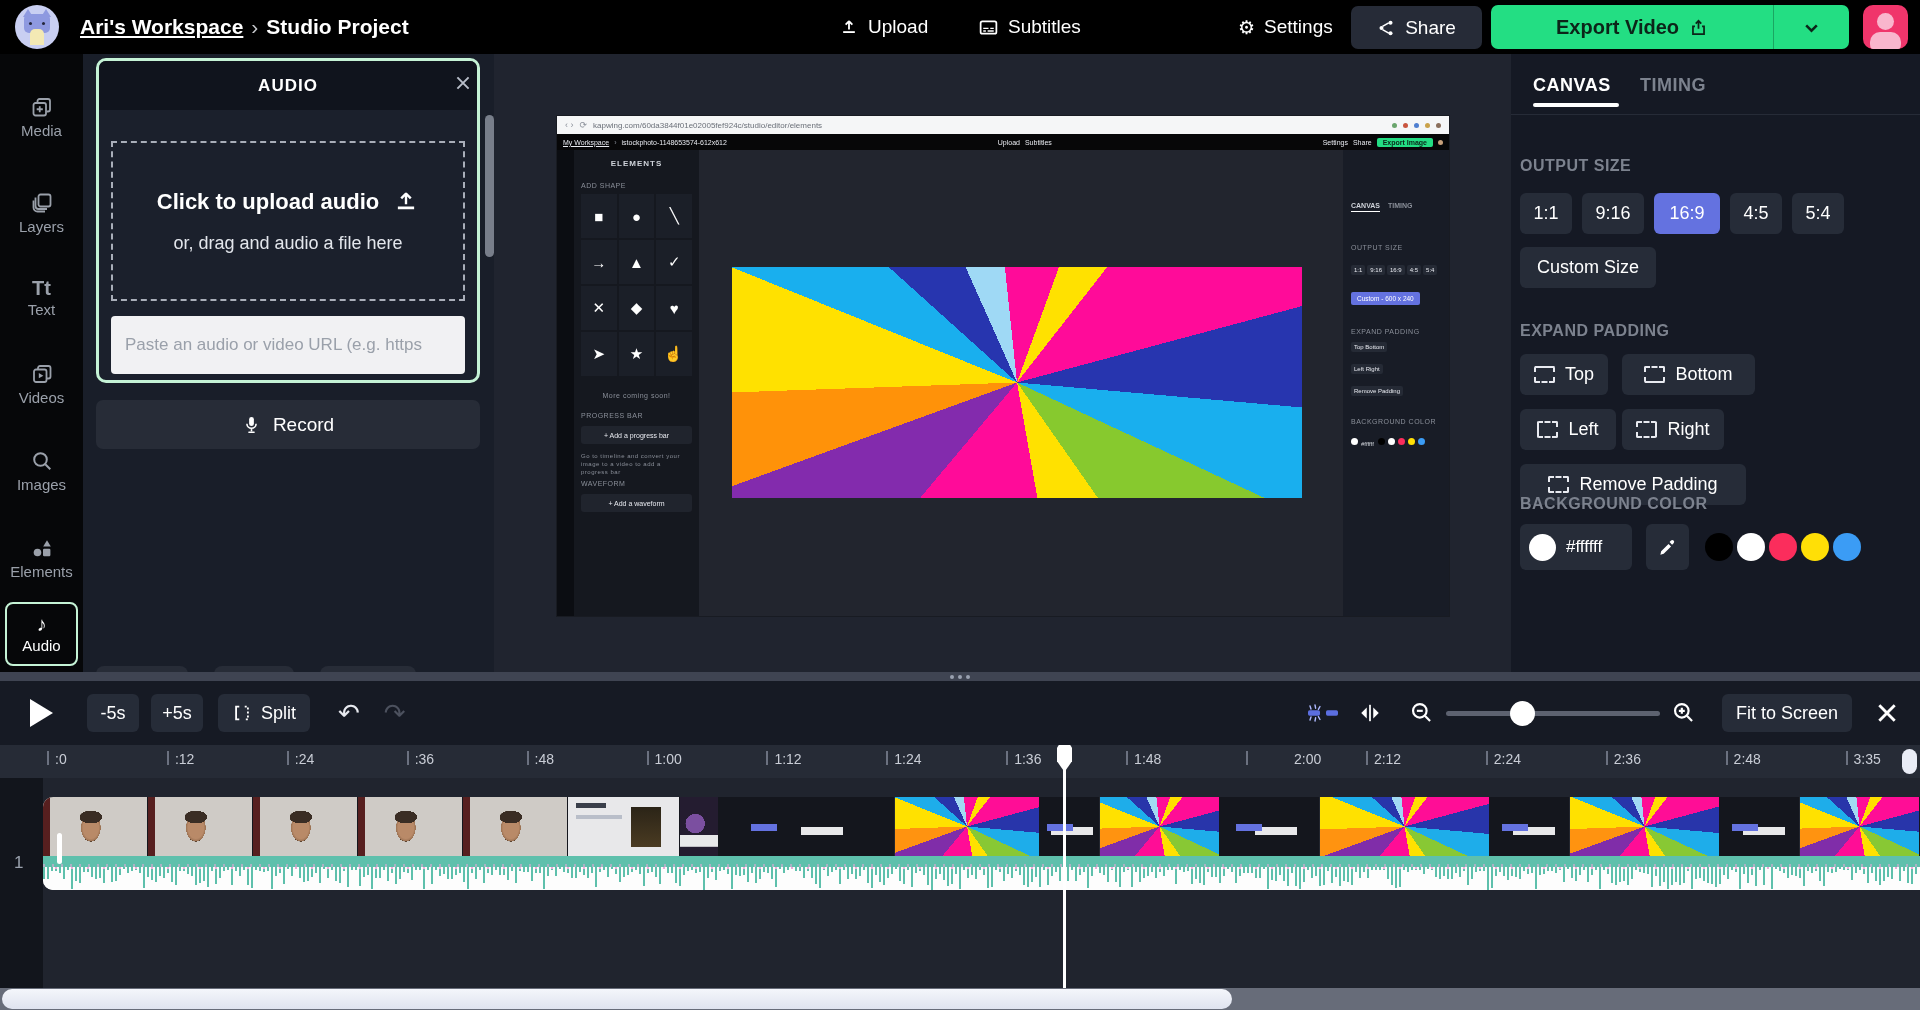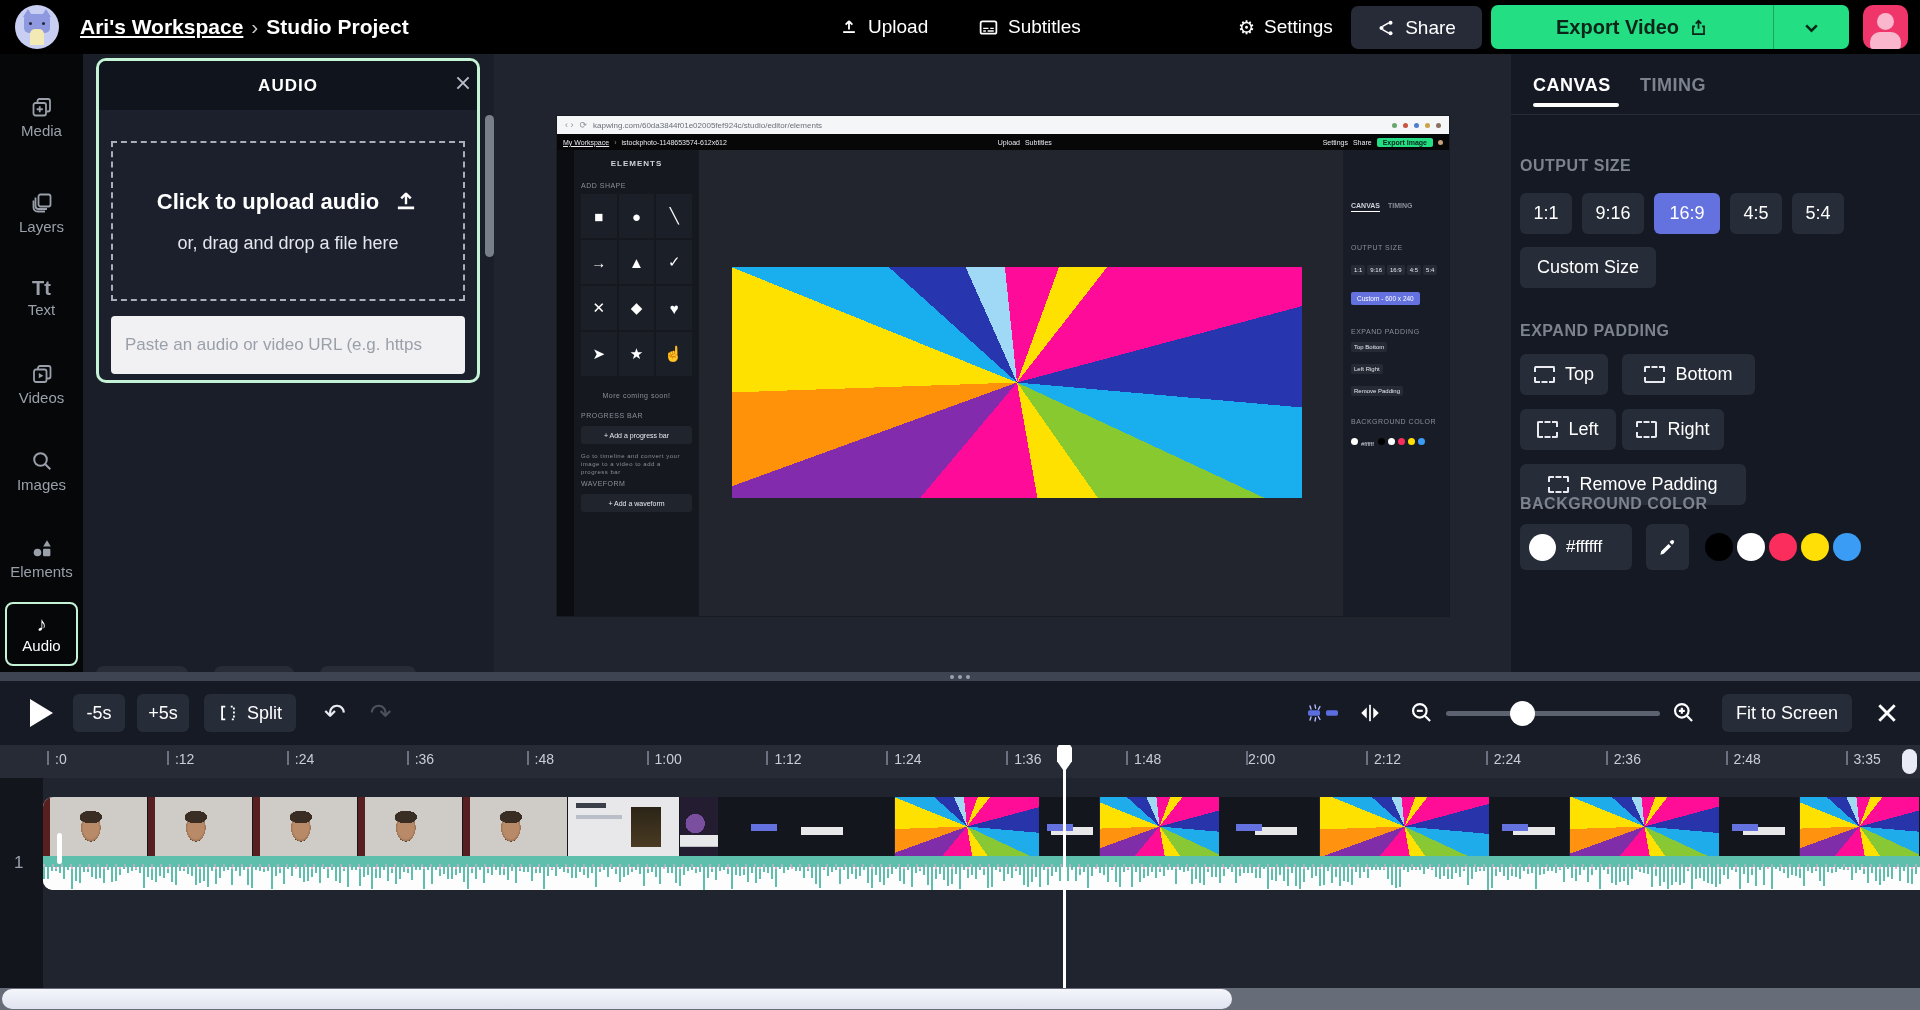--- a/index.html
+++ b/index.html
@@ -315,23 +315,34 @@
       <div class="dropzone">
         <div class="dz-title">
           <span>Click to upload audio</span>
           <span>
             <svg width="26" height="26" viewBox="0 0 24 24" fill="#fff">
                 <path d="M11 3.6 6.8 7.8l1.6 1.6 2.5-2.5V14h2.2V6.9l2.5 2.5 1.6-1.6L13 3.6a1.5 1.5 0 0 0-2 0z"></path>
                 <path d="M4.5 18.6h15v-2.4h-15z"></path>
               </svg>
           </span>
         </div>
-        <div class="dz-sub">or, drag and drop a file here</div>
+        <div class="dz-sub">or, drag and audio a file here</div>
       </div>
       <input class="url-input" type="text" placeholder="Paste an audio or video URL (e.g. https" style="">
+    </div>
+    <div class="btn-record">
+      <span>
+        <svg width="19" height="19" viewBox="0 0 24 24" fill="#fff">
+            <rect x="9" y="2.5" width="6" height="11.5" rx="3"></rect>
+            <path d="M5.2 11a6.8 6.8 0 0 0 13.6 0h-2a4.8 4.8 0 0 1-9.6 0z"></path>
+            <rect x="11" y="17.8" width="2" height="3"></rect>
+            <rect x="7.8" y="20.8" width="8.4" height="1.9" rx=".9"></rect>
+          </svg>
+      </span>
+      <span>Record</span>
     </div>
     <div class="tag-row" style="top:612px">
       <span class="tag" style="width:92px">&nbsp;</span>
       <span class="tag" style="width:80px">&nbsp;</span>
       <span class="tag" style="width:96px">&nbsp;</span>
     </div>
     <div class="panel-scroll"></div>
   </div>
 
   <div class="canvas">
@@ -478,21 +489,21 @@
 </div>
 
 <div class="tl-divider">
     <b></b>
     <b></b>
     <b></b>
   </div>
 
 <div class="toolbar">
   <div class="tb-play"></div>
-  <div class="tb-btn" style="margin-left:20px; width:52px">-5s</div>
+  <div class="tb-btn" style="margin-left:34px; width:52px">-5s</div>
   <div class="tb-btn" style="margin-left:12px; width:52px">+5s</div>
   <div class="tb-btn" style="margin-left:15px">
     <svg width="20" height="20" viewBox="0 0 22 20" fill="none" stroke="#fff" style="margin-right:9px">
         <path d="M8 3H4.5v14H8" stroke-width="2"></path>
         <path d="M14 3h3.5v14H14" stroke-width="2" stroke-dasharray="2.2 2.2"></path>
       </svg>
     <span>Split</span>
   </div>
   <div class="tb-undo">↶</div>
   <div class="tb-redo">↷</div>
@@ -557,21 +568,21 @@
       <span class="tlabel" style="left: 654.5px;">1:00</span>
       <span class="tick" style="left: 766.4px;"></span>
       <span class="tlabel" style="left: 774.4px;">1:12</span>
       <span class="tick" style="left: 886.3px;"></span>
       <span class="tlabel" style="left: 894.3px;">1:24</span>
       <span class="tick" style="left: 1006.2px;"></span>
       <span class="tlabel" style="left: 1014.2px;">1:36</span>
       <span class="tick" style="left: 1126.1px;"></span>
       <span class="tlabel" style="left: 1134.1px;">1:48</span>
       <span class="tick" style="left: 1246px;"></span>
-      <span class="tlabel" style="left: 1248px;">2:00</span>
+      <span class="tlabel" style="left: 1294px;">2:00</span>
       <span class="tick" style="left: 1365.9px;"></span>
       <span class="tlabel" style="left: 1373.9px;">2:12</span>
       <span class="tick" style="left: 1485.8px;"></span>
       <span class="tlabel" style="left: 1493.8px;">2:24</span>
       <span class="tick" style="left: 1605.7px;"></span>
       <span class="tlabel" style="left: 1613.7px;">2:36</span>
       <span class="tick" style="left: 1725.6px;"></span>
       <span class="tlabel" style="left: 1733.6px;">2:48</span>
       <span class="tick" style="left: 1845.5px;"></span>
       <span class="tlabel" style="left: 1853.5px;">3:35</span>

